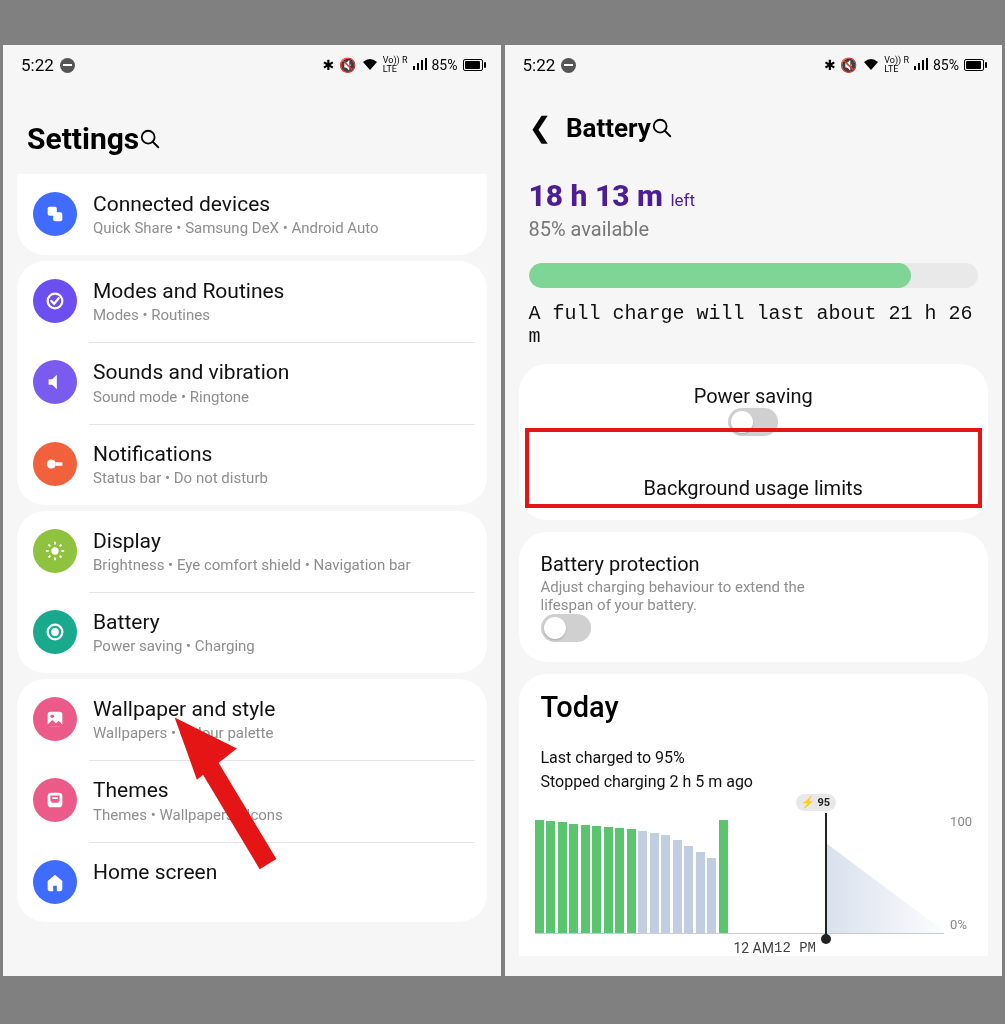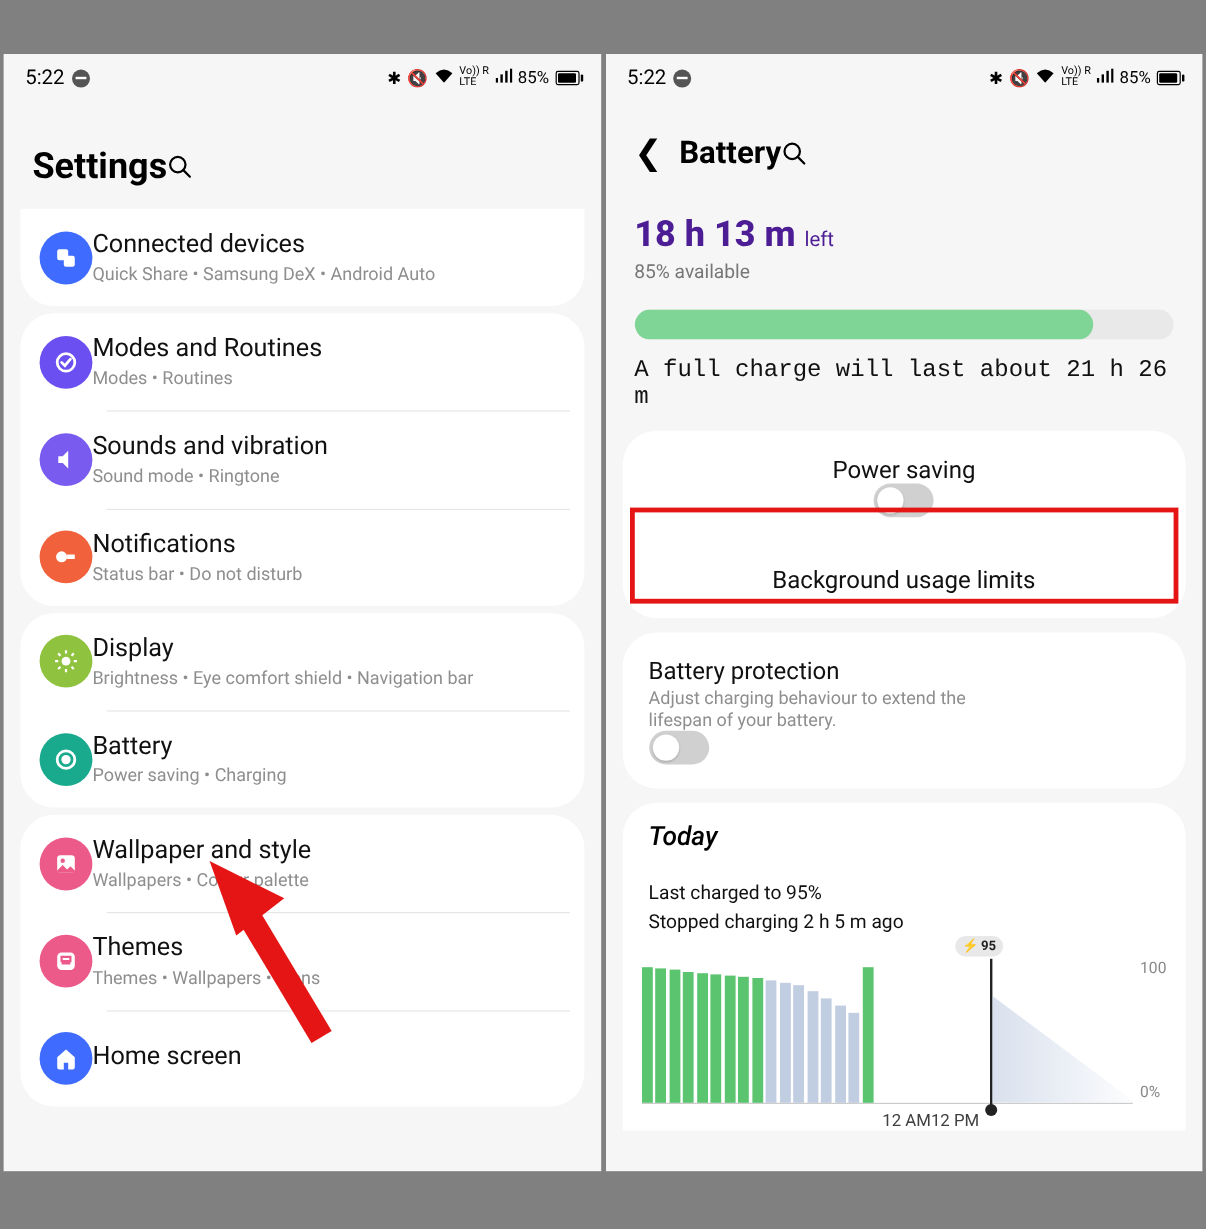--- a/index.html
+++ b/index.html
@@ -57,22 +57,22 @@
     margin: 6px 14px;
     overflow: hidden;
   }
   .card-top-cut {
     border-top-left-radius: 0;
     border-top-right-radius: 0;
     margin-top: 0;
   }
   .settings-row {
     display: flex;
-    align-items: center;
-    gap: 0;
+    align-items: flex-start;
+    gap: 16px;
     padding: 18px 20px 18px 8px;
     position: relative;
   }
   .settings-row + .settings-row::before {
     content: '';
     position: absolute;
     top: 0; left: 72px; right: 12px;
     height: 1px;
     background: #e6e6e6;
   }
@@ -84,21 +84,21 @@
     margin-left: 8px;
   }
   .row-icon svg { width: 22px; height: 22px; }
   .row-text { flex: 1; min-width: 0; }
   .row-title { font-size: 21px; color: #111; font-weight: 400; line-height: 1.2;}
   .row-sub { font-size: 15px; color: #8e8e8e; margin-top: 2px; }
   
   .battery-summary { padding: 24px 24px 10px 24px; }
   .time-left { font-size: 30px; font-weight: 800; color:#4c1d95;}
   .time-left .small { font-size: 17px; font-weight: 400; }
-  .pct-avail { font-size: 16px; color:#777; margin-top: 4px; }
+  .pct-avail { font-size: 20px; color:#777; margin-top: 4px; }
   .bar-track {
     height: 25px; background:#e9e9e9; border-radius: 13px;
     margin: 22px 0 14px 0; overflow: hidden;
   }
   .bar-fill { height:100%; background:#7ed595; border-radius:13px; }
   .full-note { font-size: 20px; color: #111; font-family: Liberation Mono, monospace; }
   .setting-line {
     display:flex; align-items:center; justify-content:space-between;
     padding: 20px 22px;
     position: relative;
@@ -116,21 +116,21 @@
     box-shadow: 0 1px 2px rgba(0,0,0,.2);
   }
   .highlight-box {
     border: 4px solid #e51515;
     position: absolute;
     left: 6px; right: 6px;
     height: 80px;
     pointer-events: none;
   }
   .today-block { padding: 16px 22px 8px 22px; }
-  .today-title { font-size: 22px; font-weight: 500; margin-bottom: 22px; font-style: italic;}
+  .today-title { font-size: 29px; font-weight: 500; margin-bottom: 22px;}
   .today-sub { font-size: 16px; color:#111; line-height: 1.5; }
   .chart-wrap { display:flex; padding: 12px 16px 0 16px; gap: 6px;}
   .bars { flex:1; display:flex; align-items:flex-end; height: 120px; gap:2.5px;
     border-bottom: 1px solid #ccc; position:relative;}
   .y-axis { display:flex; flex-direction:column; justify-content:space-between;
     font-size: 13px; color:#888; height:120px; padding-bottom:2px;}
   .bar { width: 9px; background:#c1cde0; }
   .bar.green { background:#5bc46e; }
   .proj { position:absolute; bottom:0; height:100%;
     background: linear-gradient(to right, rgba(180,195,220,0.5), rgba(180,195,220,0.03));
@@ -434,16 +434,16 @@
         <div class="marker" id="chart-marker" style="left: 290.417px;"></div>
         <div class="proj" id="chart-proj" style="left: 292.417px; width: 119.583px;"></div>
       </div>
       <div class="y-axis">
         <span>100</span>
           <span>0%</span>
       </div>
     </div>
     <div class="x-axis">
       <span>12 AM</span>
-      <span style="margin-right:150px;">12 PM</span>
+      <span style="margin-right:150px;font-family:Liberation Mono, monospace;">12 PM</span>
     </div>
   </div>
 </div>
 
 </body></html>

